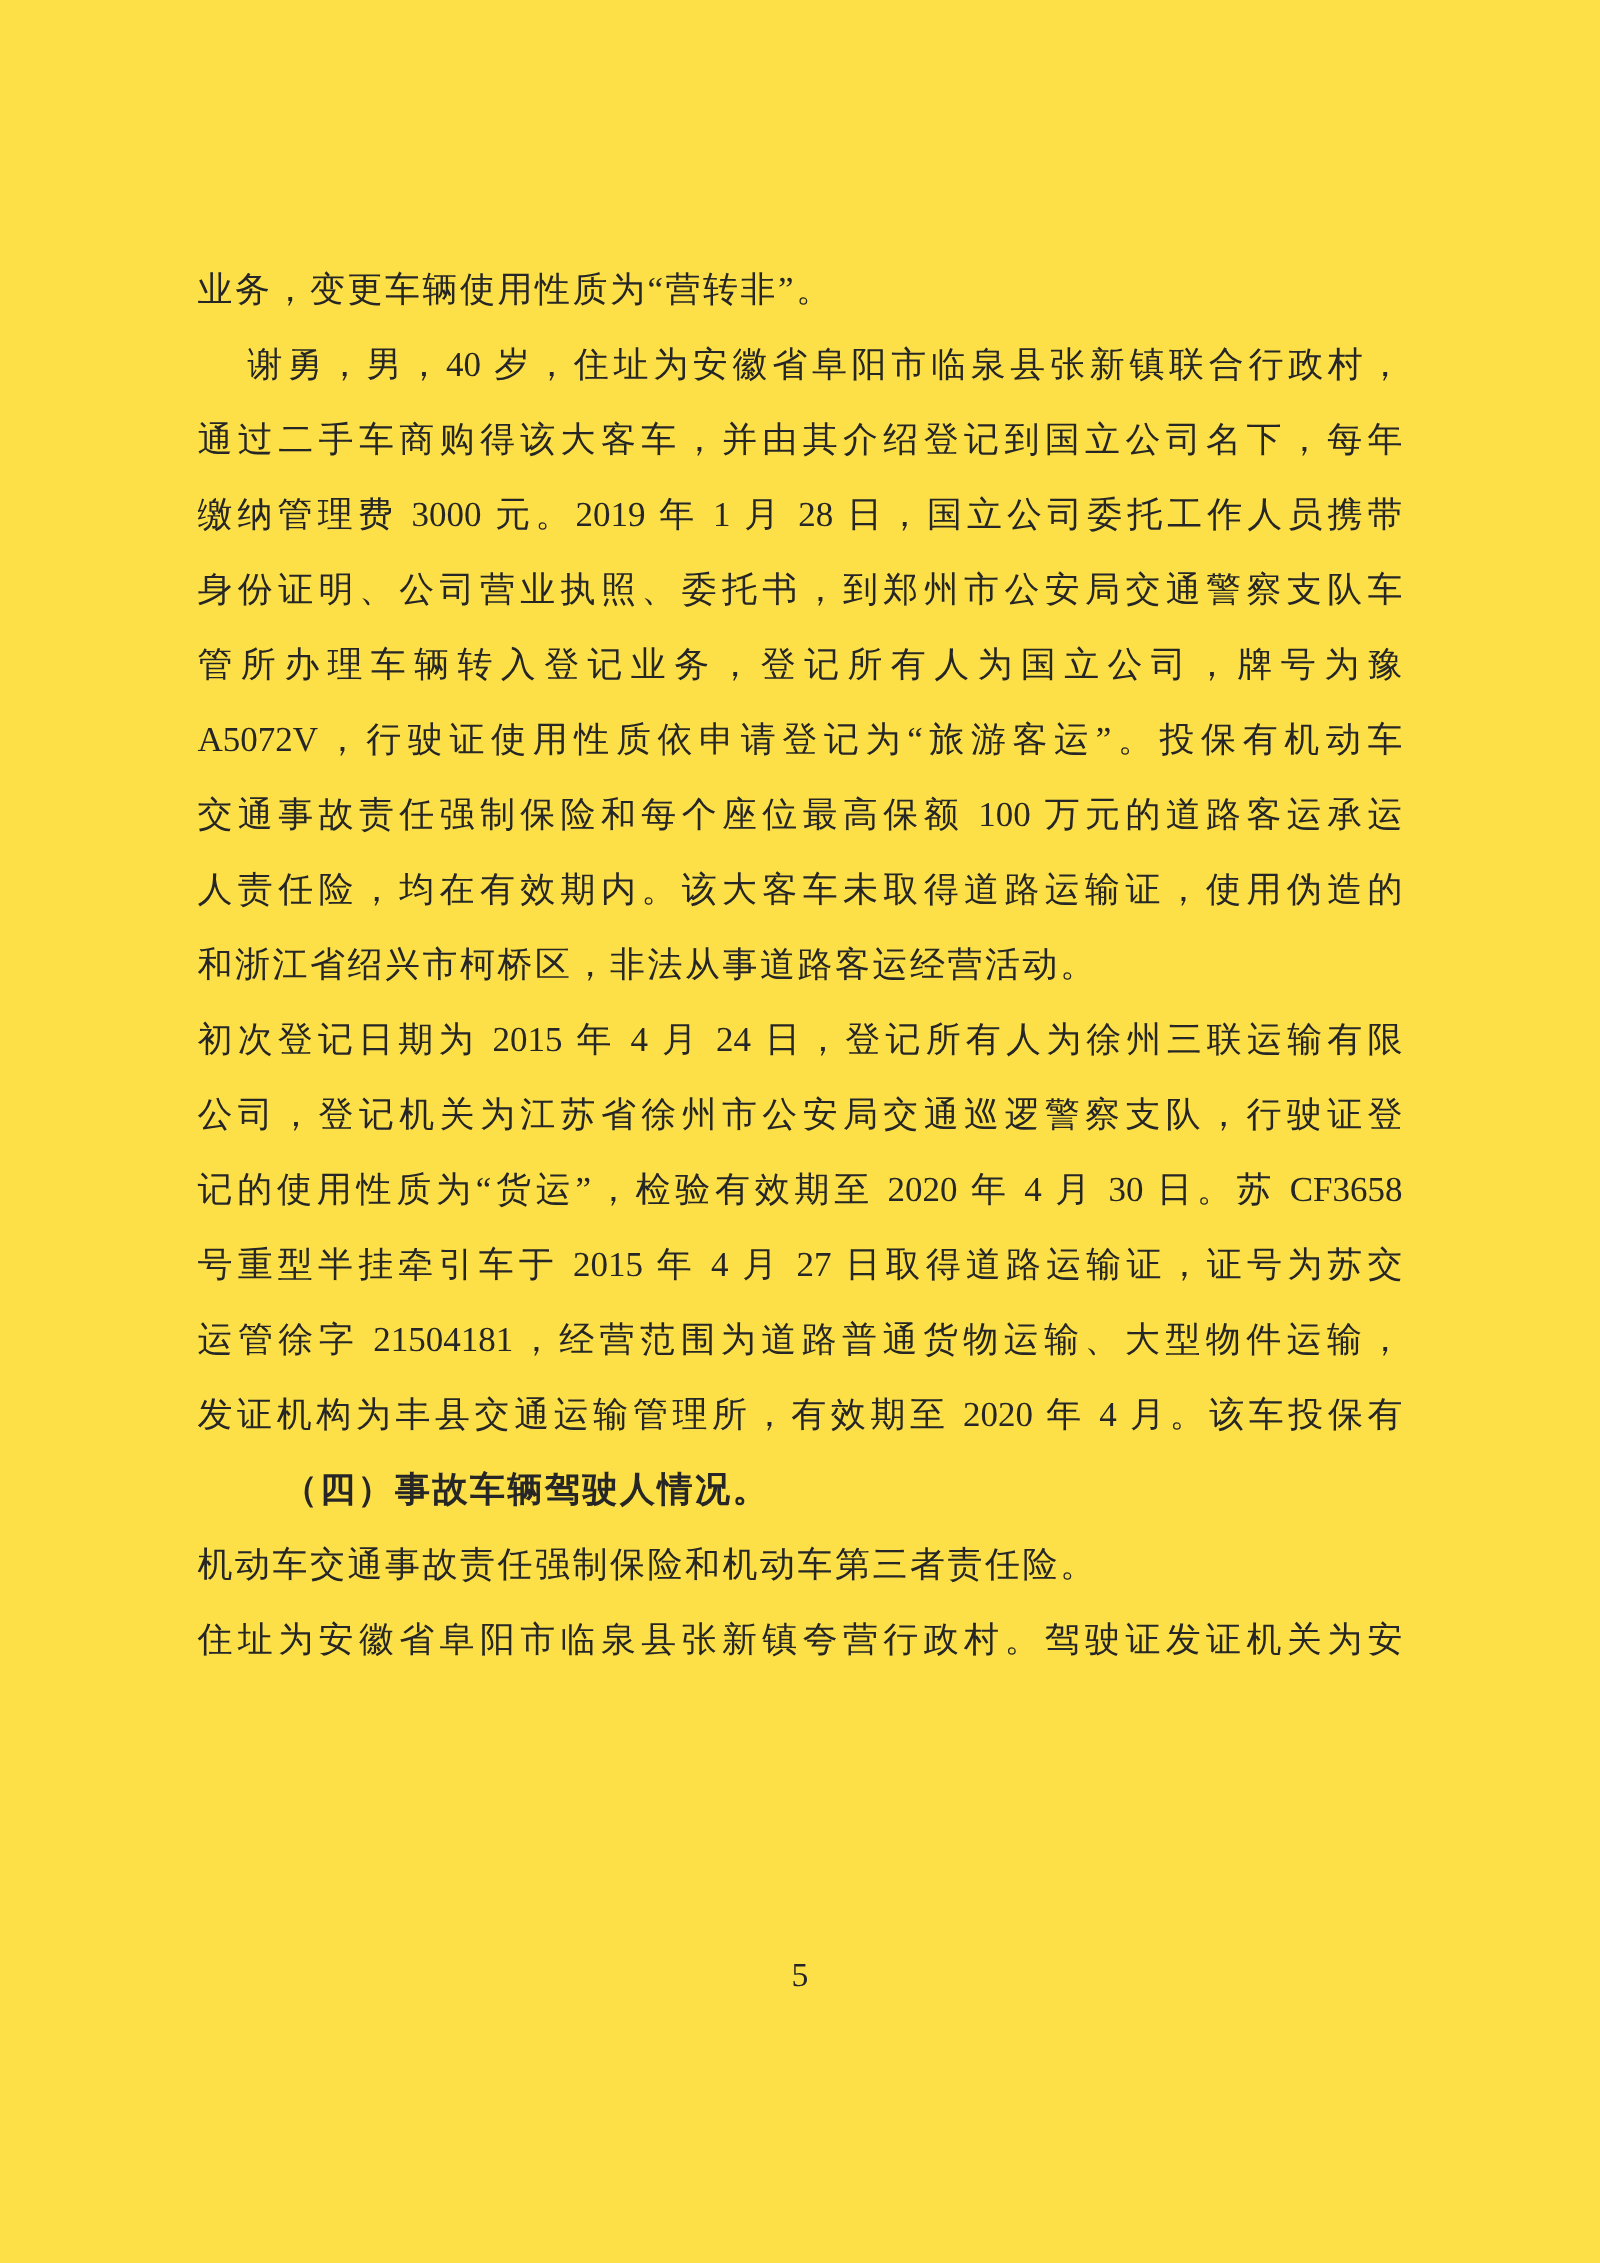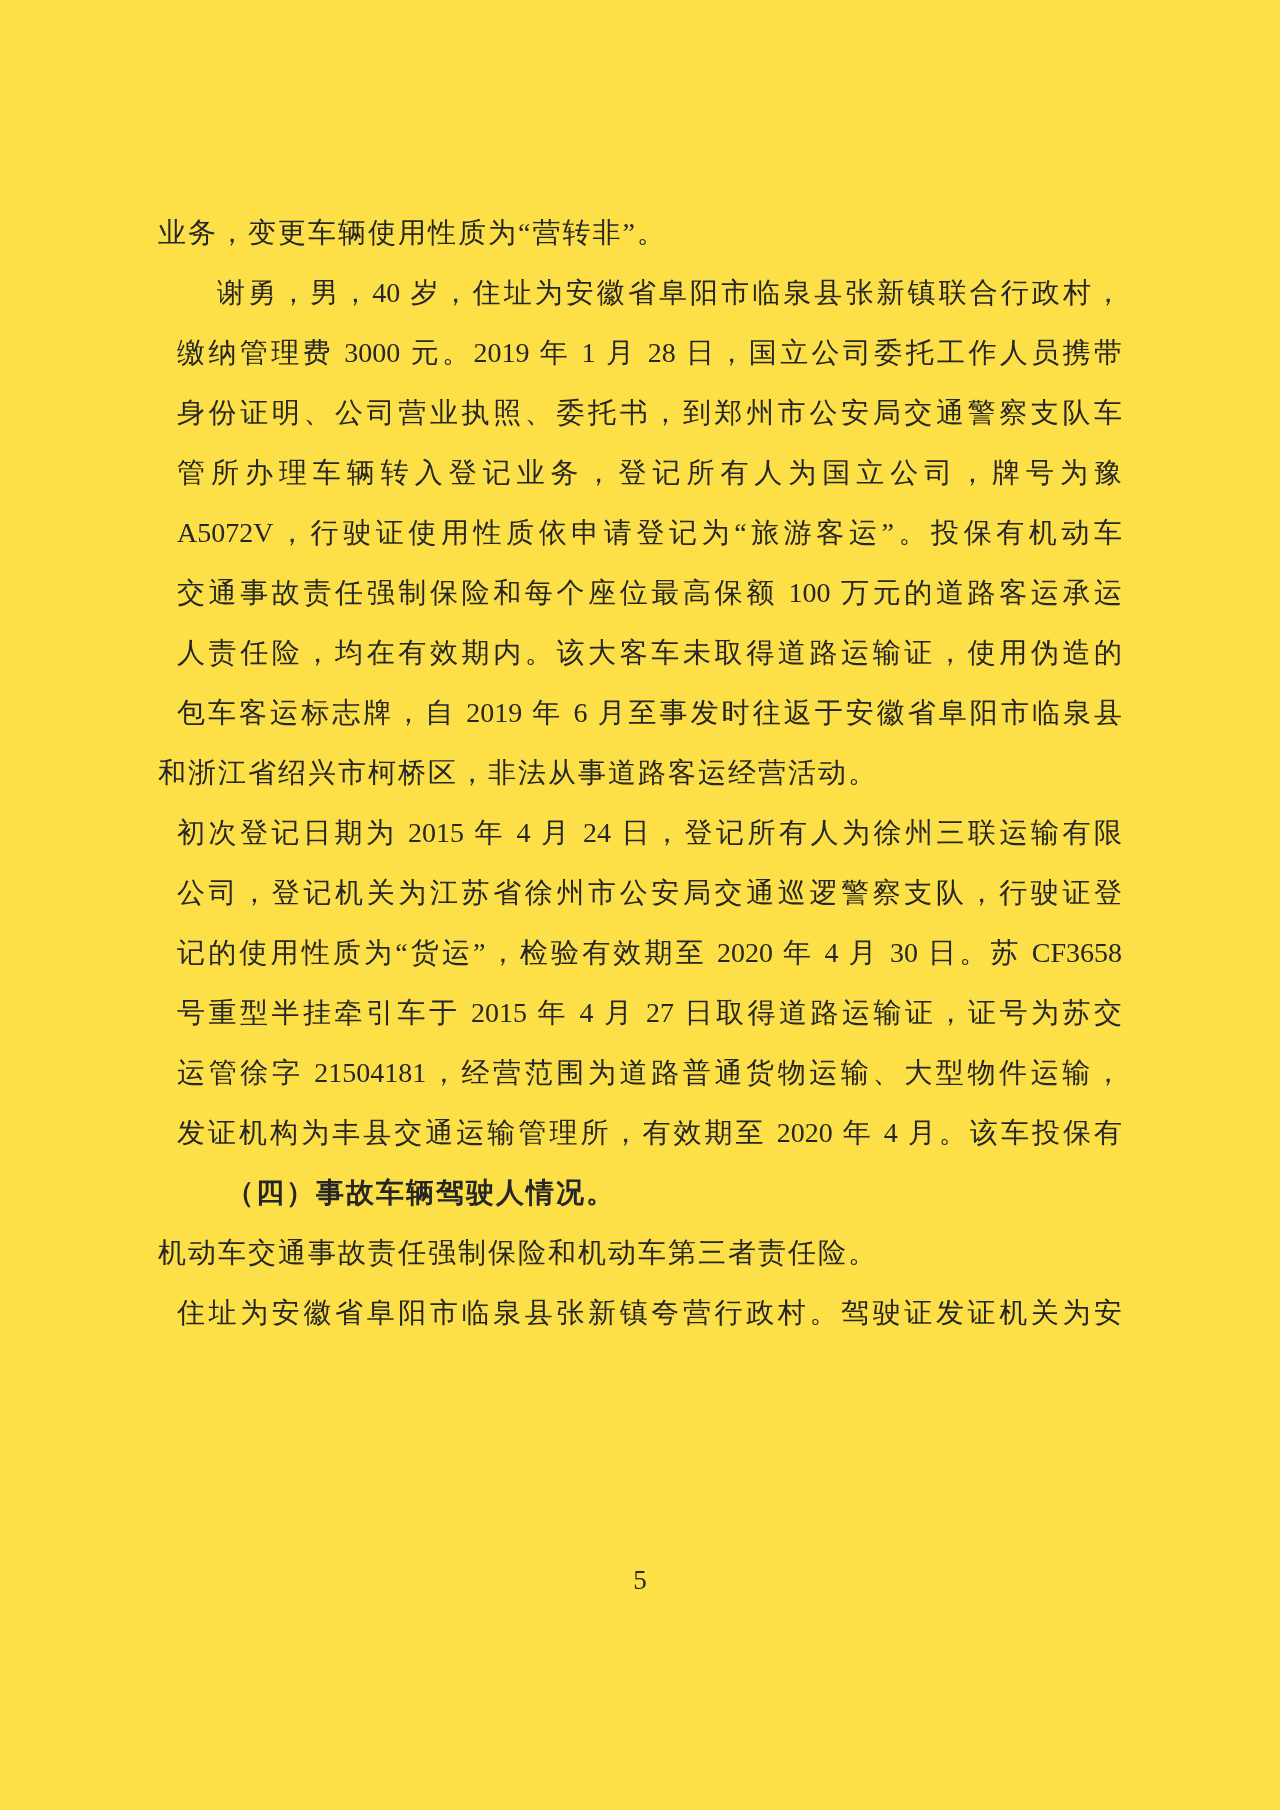--- a/index.html
+++ b/index.html
@@ -29,21 +29,20 @@
     letter-spacing: 2px;
     white-space: nowrap;
     overflow: hidden;
   }
   .line.justify {
     letter-spacing: 0;
     white-space: normal;
     text-align: justify;
     text-align-last: justify;
     text-justify: inter-character;
-    margin-left: 19px;
   }
   .line.indent {
     text-indent: 40px;
   }
   .line.bold {
     font-weight: bold;
     text-indent: 68px;
   }
   .page-number {
     position: absolute;
@@ -57,27 +56,27 @@
     color: #262626;
   }
 </style>
 </head>
 <body>
 
 <div class="page">
   <div class="content">
       <div class="line">业务，变更车辆使用性质为“营转非”。</div>
       <div class="line indent justify">谢勇，男，40 岁，住址为安徽省阜阳市临泉县张新镇联合行政村，</div>
+      <div class="line justify">通过二手车商购得该大客车，并由其介绍登记到国立公司名下，每年</div>
       <div class="line justify">缴纳管理费 3000 元。2019 年 1 月 28 日，国立公司委托工作人员携带</div>
       <div class="line justify">身份证明、公司营业执照、委托书，到郑州市公安局交通警察支队车</div>
       <div class="line justify">管所办理车辆转入登记业务，登记所有人为国立公司，牌号为豫</div>
       <div class="line justify">A5072V，行驶证使用性质依申请登记为“旅游客运”。投保有机动车</div>
       <div class="line justify">交通事故责任强制保险和每个座位最高保额 100 万元的道路客运承运</div>
       <div class="line justify">人责任险，均在有效期内。该大客车未取得道路运输证，使用伪造的</div>
-      <div class="line justify">包车客运标志牌，自 2019 年 6 月至事发时往返于安徽省阜阳市临泉县</div>
       <div class="line">和浙江省绍兴市柯桥区，非法从事道路客运经营活动。</div>
       <div class="line justify">初次登记日期为 2015 年 4 月 24 日，登记所有人为徐州三联运输有限</div>
       <div class="line justify">公司，登记机关为江苏省徐州市公安局交通巡逻警察支队，行驶证登</div>
       <div class="line justify">记的使用性质为“货运”，检验有效期至 2020 年 4 月 30 日。苏 CF3658</div>
       <div class="line justify">号重型半挂牵引车于 2015 年 4 月 27 日取得道路运输证，证号为苏交</div>
       <div class="line justify">运管徐字 21504181，经营范围为道路普通货物运输、大型物件运输，</div>
       <div class="line justify">发证机构为丰县交通运输管理所，有效期至 2020 年 4 月。该车投保有</div>
       <div class="line indent bold">（四）事故车辆驾驶人情况。</div>
       <div class="line">机动车交通事故责任强制保险和机动车第三者责任险。</div>
       <div class="line justify">住址为安徽省阜阳市临泉县张新镇夸营行政村。驾驶证发证机关为安</div>

